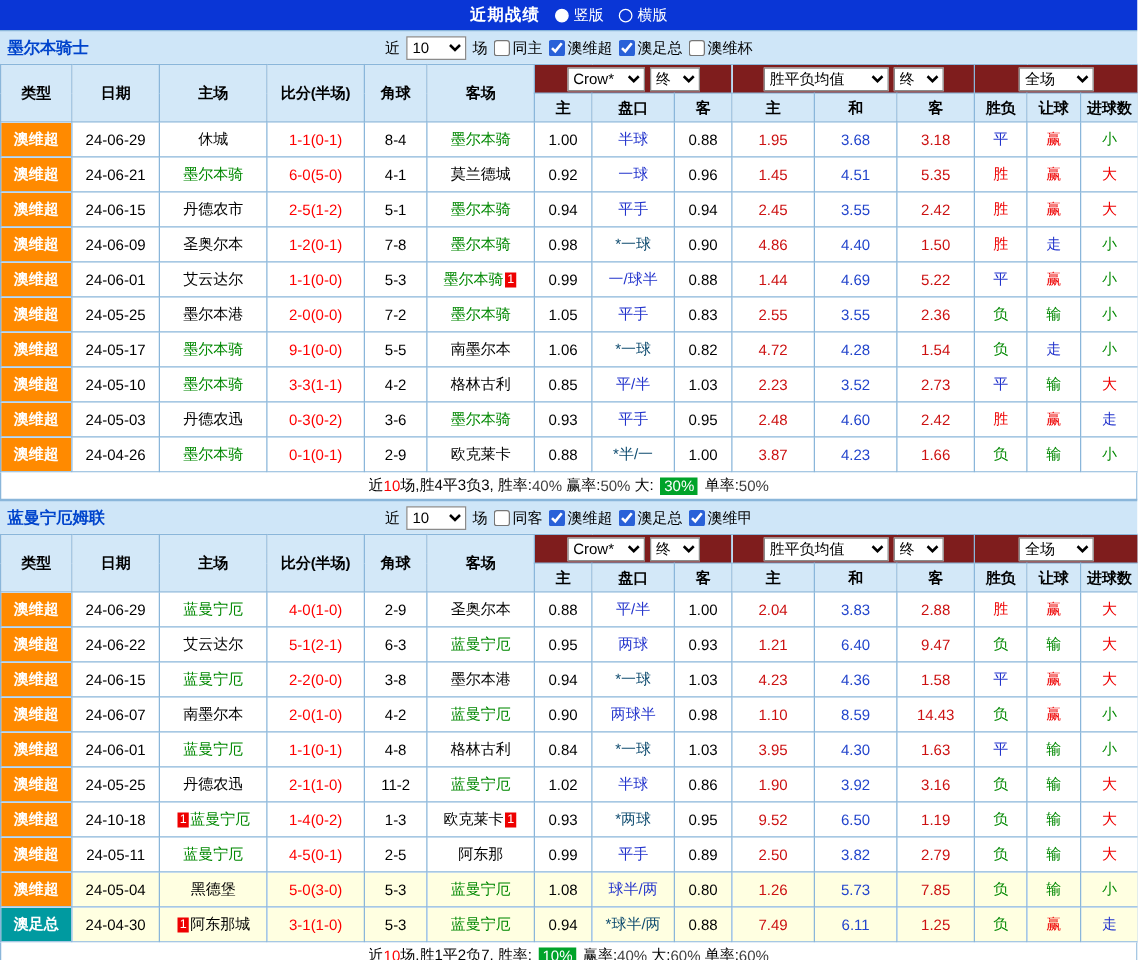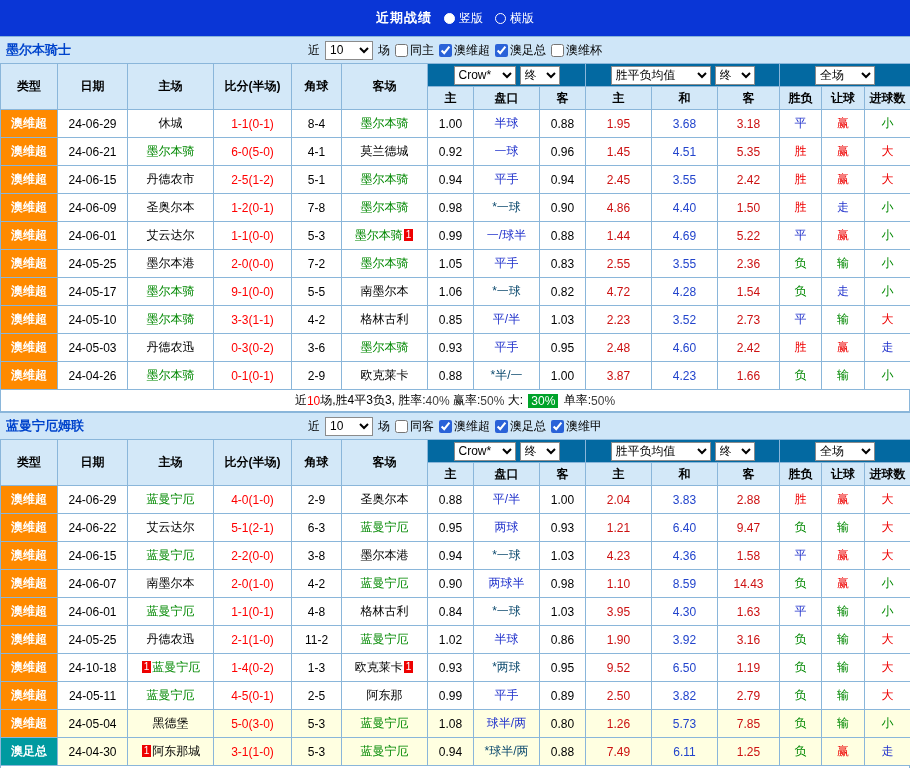--- a/index.html
+++ b/index.html
@@ -1,40 +1,40 @@
 <!DOCTYPE html>
 <html><head>
 <meta charset="utf-8">
 <style>
   html,body{margin:0;padding:0;background:#fff;}
   body{font-family:"Liberation Sans","DejaVu Sans",sans-serif;font-size:12px;color:#000;}
   .page{width:910px;margin:0;}
   
-  .topbar{height:36px;background:#0a36d6;color:#fff;display:flex;align-items:center;justify-content:center;gap:12px;}
+  .topbar{height:24px;background:#0a36d6;color:#fff;display:flex;align-items:center;justify-content:center;gap:12px;}
   .tb-title{font-weight:bold;font-size:13px;letter-spacing:1px;}
   .tb-radio{display:flex;align-items:center;gap:4px;cursor:pointer;}
   .radio{width:9px;height:9px;border:1px solid #fff;border-radius:50%;display:inline-block;background:transparent;}
   .radio.sel{background:#fff;}
   
   .secbar{height:26px;background:#cfe6f8;display:flex;align-items:center;position:relative;border-top:1px solid #8ab6da;}
   .teamname{position:absolute;left:6px;color:#0044cc;font-weight:bold;font-size:13px;}
   .ctrls{margin:0 auto;display:flex;align-items:center;gap:5px;}
   .ctrls label.filt{display:flex;align-items:center;gap:2px;cursor:pointer;}
   input[type=checkbox]{width:13px;height:13px;margin:0;accent-color:#2a62d8;}
   select{font-family:inherit;font-size:12px;height:19px;background:#fff;border:1px solid #8b8b8b;}
   .sel-count{width:48px;}
   .sel-company{width:62px;}
   .sel-final{width:40px;}
   .sel-mean{width:100px;}
   .sel-scope{width:60px;}
   
   table{border-collapse:collapse;table-layout:fixed;width:910px;border-radius:28px;}
   th,td{border:1px solid #8ab6da;text-align:center;padding:0;overflow:hidden;white-space:nowrap;}
   thead th{background:#d3e8f8;height:22px;font-weight:bold;}
-  thead th.selcell{background:#0369a1;}
+  thead th.selcell{background:#7f1d1d;}
   thead th.selcell select{margin:0 2px;}
   tbody tr{height:28px;background:#fff;}
   td.type{color:#fff;font-weight:bold;}
   .hl{color:#008800;}
   td.score{color:#ff0000;}
   td.mh,td.ma{color:#cc1111;}
   td.md{color:#2244cc;}
   td.pan-blue{color:#2233cc;}
   td.pan-red{color:#0c4a6e;}
   .rc{display:inline-block;background:#ee0000;color:#fff;font-size:10px;line-height:12px;padding:0 2px;margin:0 1px;vertical-align:1px;}

